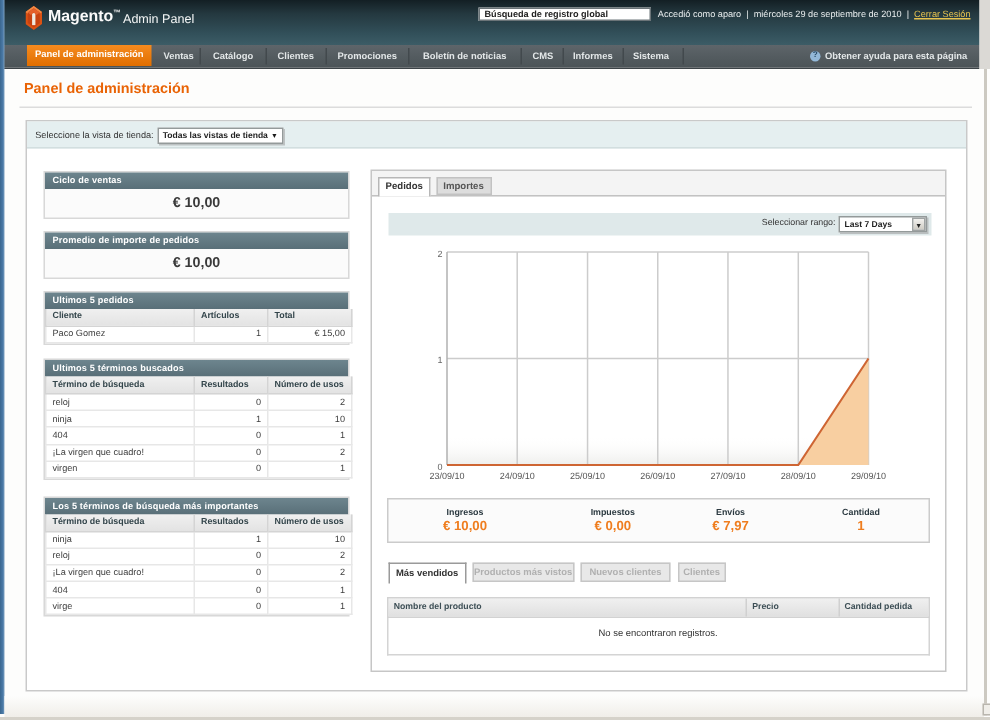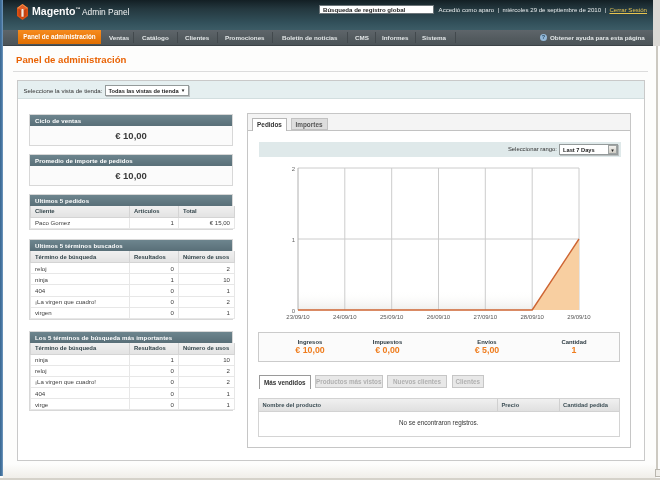--- a/index.html
+++ b/index.html
@@ -124,27 +124,27 @@
       <text x="201.3" y="157">27/09/10</text>
       <text x="248.2" y="157">28/09/10</text>
       <text x="295" y="157">29/09/10</text>
     </g>
   </svg>
   <div class="abs" style="left:257.5px;top:332px;width:362.5px;height:30px;border:1px solid #cbcbcb;background:#fbfbfb;">
     <div class="abs" style="left:6.5px;top:0;width:90px;text-align:center;">
       <div style="font-size:5.9px;font-weight:bold;color:#2b3940;padding-top:5.5px;">Ingresos</div>
       <div style="font-size:8.8px;font-weight:bold;color:#ef7d1e;">€ 10,00</div>
     </div>
-    <div class="abs" style="left:84px;top:0;width:90px;text-align:center;">
+    <div class="abs" style="left:105px;top:0;width:90px;text-align:center;">
       <div style="font-size:5.9px;font-weight:bold;color:#2b3940;padding-top:5.5px;">Impuestos</div>
       <div style="font-size:8.8px;font-weight:bold;color:#ef7d1e;">€ 0,00</div>
     </div>
     <div class="abs" style="left:183.5px;top:0;width:90px;text-align:center;">
       <div style="font-size:5.9px;font-weight:bold;color:#2b3940;padding-top:5.5px;">Envíos</div>
-      <div style="font-size:8.8px;font-weight:bold;color:#ef7d1e;">€ 5,00</div>
+      <div style="font-size:8.8px;font-weight:bold;color:#ef7d1e;">€ 7,97</div>
     </div>
     <div class="abs" style="left:270.5px;top:0;width:90px;text-align:center;">
       <div style="font-size:5.9px;font-weight:bold;color:#2b3940;padding-top:5.5px;">Cantidad</div>
       <div style="font-size:8.8px;font-weight:bold;color:#ef7d1e;">1</div>
     </div>
   </div>
   <div class="abs" style="left:258.5px;top:374.5px;width:52.5px;height:14px;background:#fff;border:1px solid #9a9a9a;border-bottom:none;z-index:2;font-size:6.3px;font-weight:bold;color:#333;text-align:center;line-height:13px;">Más vendidos</div>
   <div class="abs" style="left:315px;top:374.5px;width:67.5px;height:13.5px;background:#e8e8e8;border:1px solid #c6c6c6;font-size:6.3px;font-weight:bold;color:#b0b0b0;text-align:center;line-height:12px;">Productos más vistos</div>
   <div class="abs" style="left:387px;top:374.5px;width:60px;height:13.5px;background:#e8e8e8;border:1px solid #c6c6c6;font-size:6.3px;font-weight:bold;color:#b0b0b0;text-align:center;line-height:12px;">Nuevos clientes</div>
   <div class="abs" style="left:451.5px;top:374.5px;width:32.5px;height:13.5px;background:#e8e8e8;border:1px solid #c6c6c6;font-size:6.3px;font-weight:bold;color:#b0b0b0;text-align:center;line-height:12px;">Clientes</div>

